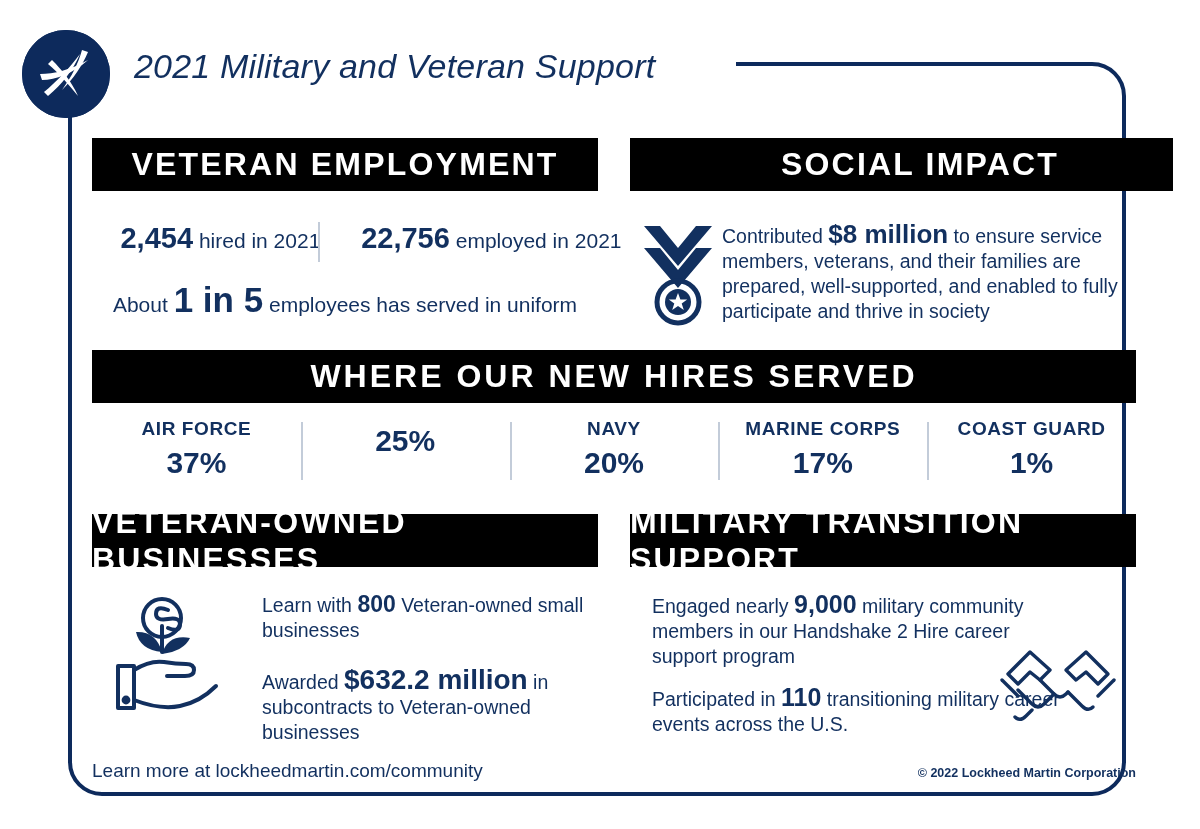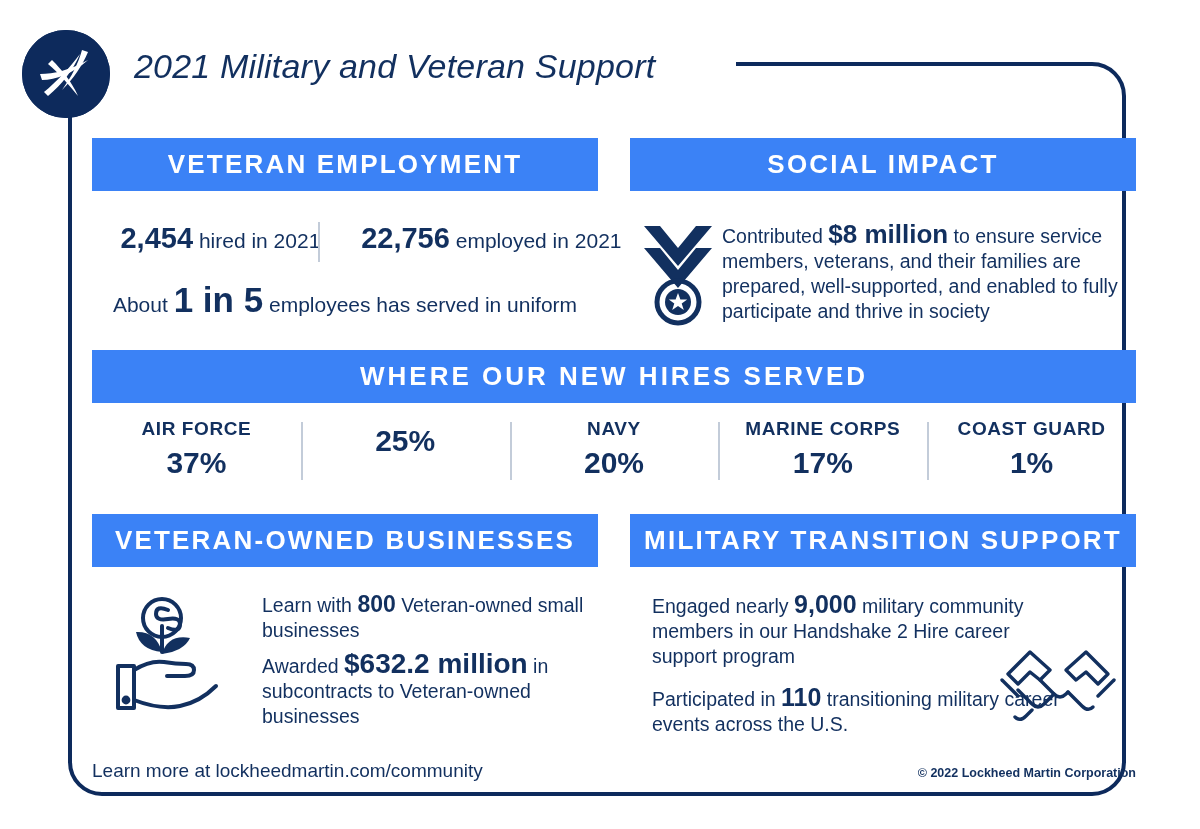--- a/index.html
+++ b/index.html
@@ -62,31 +62,31 @@
     font-style: italic;
     font-weight: 400;
     letter-spacing: 0.2px;
     color: #12305f;
     white-space: nowrap;
   }
 
   
   .bar {
     position: absolute;
-    background: #3b82f6;
+    background: #000000;
     color: #ffffff;
     display: flex;
     align-items: center;
     justify-content: center;
     font-weight: 700;
     letter-spacing: 2.2px;
-    font-size: 26px;
+    font-size: 32px;
   }
   .bar.veteran-employment { left: 92px;  top: 138px; width: 506px; height: 53px; }
-  .bar.social-impact      { left: 630px; top: 138px; width: 506px; height: 53px; }
+  .bar.social-impact      { left: 630px; top: 138px; width: 506px; height: 53px; padding-left: 37px; }
   .bar.where-served       { left: 92px;  top: 350px; width: 1044px; height: 53px; }
   .bar.vob                { left: 92px;  top: 514px; width: 506px; height: 53px; }
   .bar.mts                { left: 630px; top: 514px; width: 506px; height: 53px; }
 
   .bar.where-served span { letter-spacing: 3px; text-align: right; }
 
   
   .ve-line1 {
     position: absolute;
     left: 92px;
@@ -186,21 +186,21 @@
     position: absolute;
     left: 262px;
     top: 592px;
     width: 336px;
     font-size: 19.5px;
     line-height: 25px;
     color: #12305f;
   }
   .vob-text .big { font-weight: 700; font-size: 23px; }
   .vob-text .big-lg { font-weight: 700; font-size: 28px; }
-  .vob-p2 { margin-top: 8px; }
+  .vob-p2 { margin-top: 24px; }
 
   
   .mts-text {
     position: absolute;
     left: 652px;
     top: 592px;
     width: 420px;
     font-size: 19.5px;
     line-height: 25px;
     color: #12305f;

